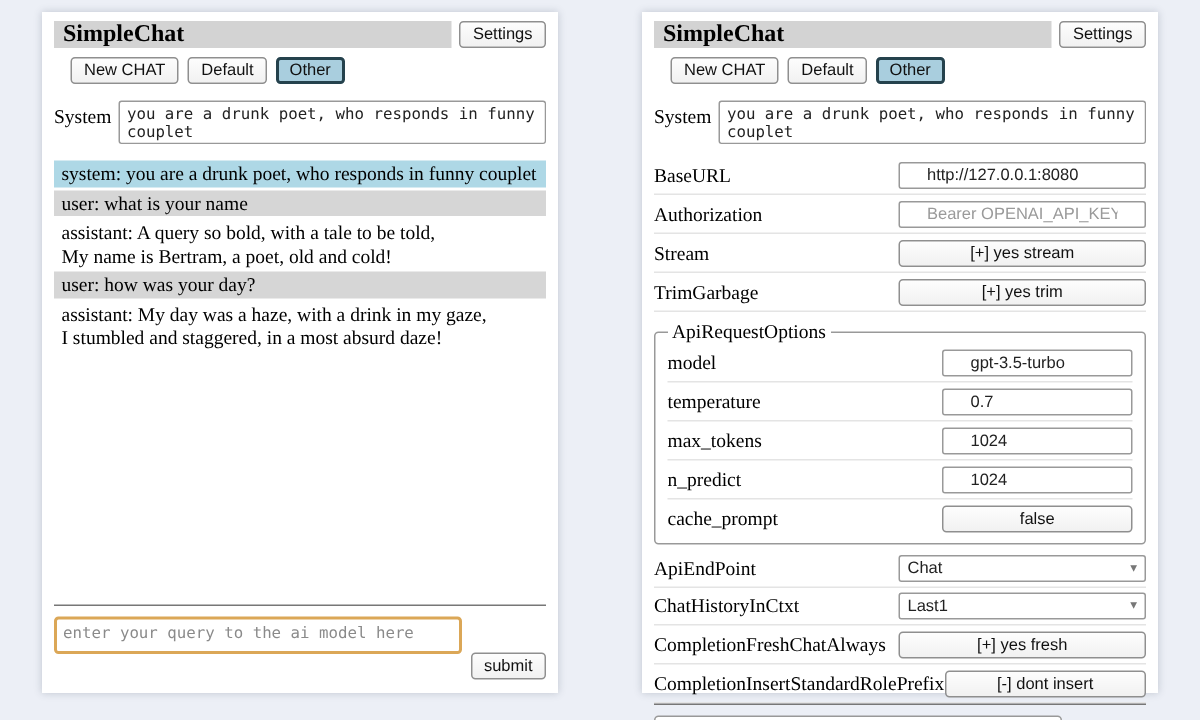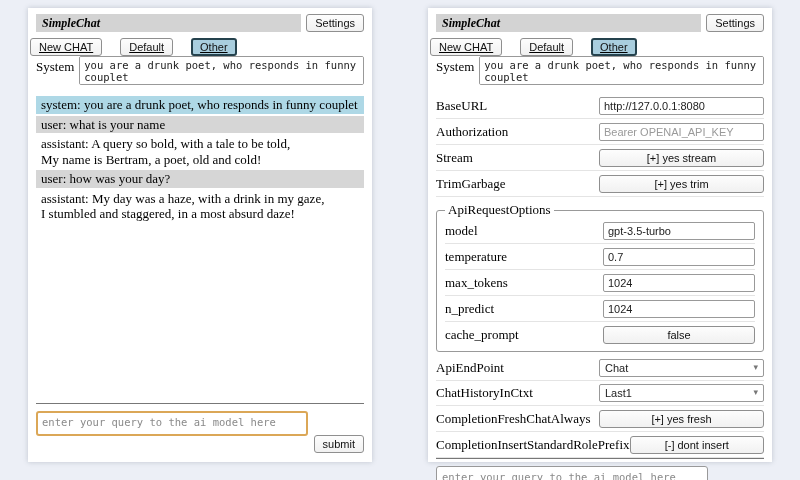--- a/index.html
+++ b/index.html
@@ -18,36 +18,36 @@
   .stage{display:flex;gap:56px;padding:8px 28px 10px 28px;}
   .panel{
     width:344px;height:454px;background:var(--panel-bg);
     box-shadow:0 0 5px rgba(60,70,90,.25);
     display:flex;flex-direction:column;
   }
   
   .title-row{display:flex;gap:5px;margin:6px 8px 0;align-items:stretch;}
   .titlebar{
     flex:1;background:var(--titlebar-bg);
-    font-size:12px;font-weight:bold;padding:2px 6px;line-height:14px;font-style:italic;
+    font-size:16px;font-weight:bold;padding:2px 6px;line-height:14px;
   }
   .btn{
     font:11px "Liberation Sans",sans-serif;color:#111;
     background:linear-gradient(#fdfdfd,#f1f1f1);
     border:1px solid #8f8f8f;border-radius:3px;
     padding:2px 8px;white-space:nowrap;cursor:pointer;
   }
-  .sessions{display:flex;gap:18px;margin:6px 2px 0;text-decoration:underline;}
+  .sessions{display:flex;gap:6px;margin:6px 19px 0;}
   .btn.active{
     background:var(--active-session-bg);
     border:2px solid var(--active-session-border);
     padding:1px 7px;
   }
   
-  .system-row{display:flex;gap:5px;margin:0 8px 0;}
+  .system-row{display:flex;gap:5px;margin:11px 8px 0;}
   .field-label{font-size:13px;padding-top:3px;}
   textarea.sys{
     flex:1;height:29px;resize:none;
     font:10.5px "DejaVu Sans Mono",monospace;color:#222;
     border:1px solid #999;border-radius:2px;padding:2px 4px;outline:none;
   }
   
   .chat-list{margin:9px 8px 0;}
   .msg{font-size:13px;line-height:15.5px;padding:1px 5px;margin-top:2px;white-space:pre-line;}
   .msg.system{background:var(--system-msg-bg);}
@@ -55,36 +55,36 @@
   
   .settings-list{margin:8px 8px 0;}
   .srow{
     display:flex;justify-content:space-between;align-items:center;
     padding:3px 0;border-bottom:1px solid #e4e4e4;
   }
   .slabel{font-size:13px;}
   .control{width:165px;}
   input.tinput{
     width:100%;font:11px "Liberation Sans",sans-serif;
-    border:1px solid #999;border-radius:2px;padding:2px 4px;outline:none;color:#222;
+    border:1px solid #999;border-radius:2px;padding:2px 18px;outline:none;color:#222;
   }
   input.tinput::placeholder{color:#9a9a9a;}
   .toggle{width:100%;text-align:center;padding:2px 4px;}
   .sel{
     width:100%;display:flex;justify-content:space-between;align-items:flex-start;
     font:11px "Liberation Sans",sans-serif;color:#222;background:#fff;
     border:1px solid #999;border-radius:2px;padding:2px 5px;cursor:pointer;
   }
   .sel .chev{color:#777;font-size:9px;line-height:10px;}
   fieldset.aro{
     border:1px solid #999;border-radius:3px;
     margin:5px 0 4px;padding:0 8px 4px;
   }
   fieldset.aro legend{font-size:13px;padding:0 3px;}
-  fieldset.aro .control{width:152px;}
+  fieldset.aro .control{width:127px;}
   
   .bottom{margin-top:auto;}
   hr.sep{border:none;border-top:1px solid #777;margin:0 8px;}
   .query-row{display:flex;gap:6px;margin:7px 8px 9px;}
   textarea.query{
     flex:1;height:25px;resize:none;
     font:10.5px "DejaVu Sans Mono",monospace;color:#8a8a8a;
     border:1px solid #999;border-radius:3px;padding:4px 5px;outline:none;
   }
   textarea.query::placeholder{color:#8a8a8a;}

